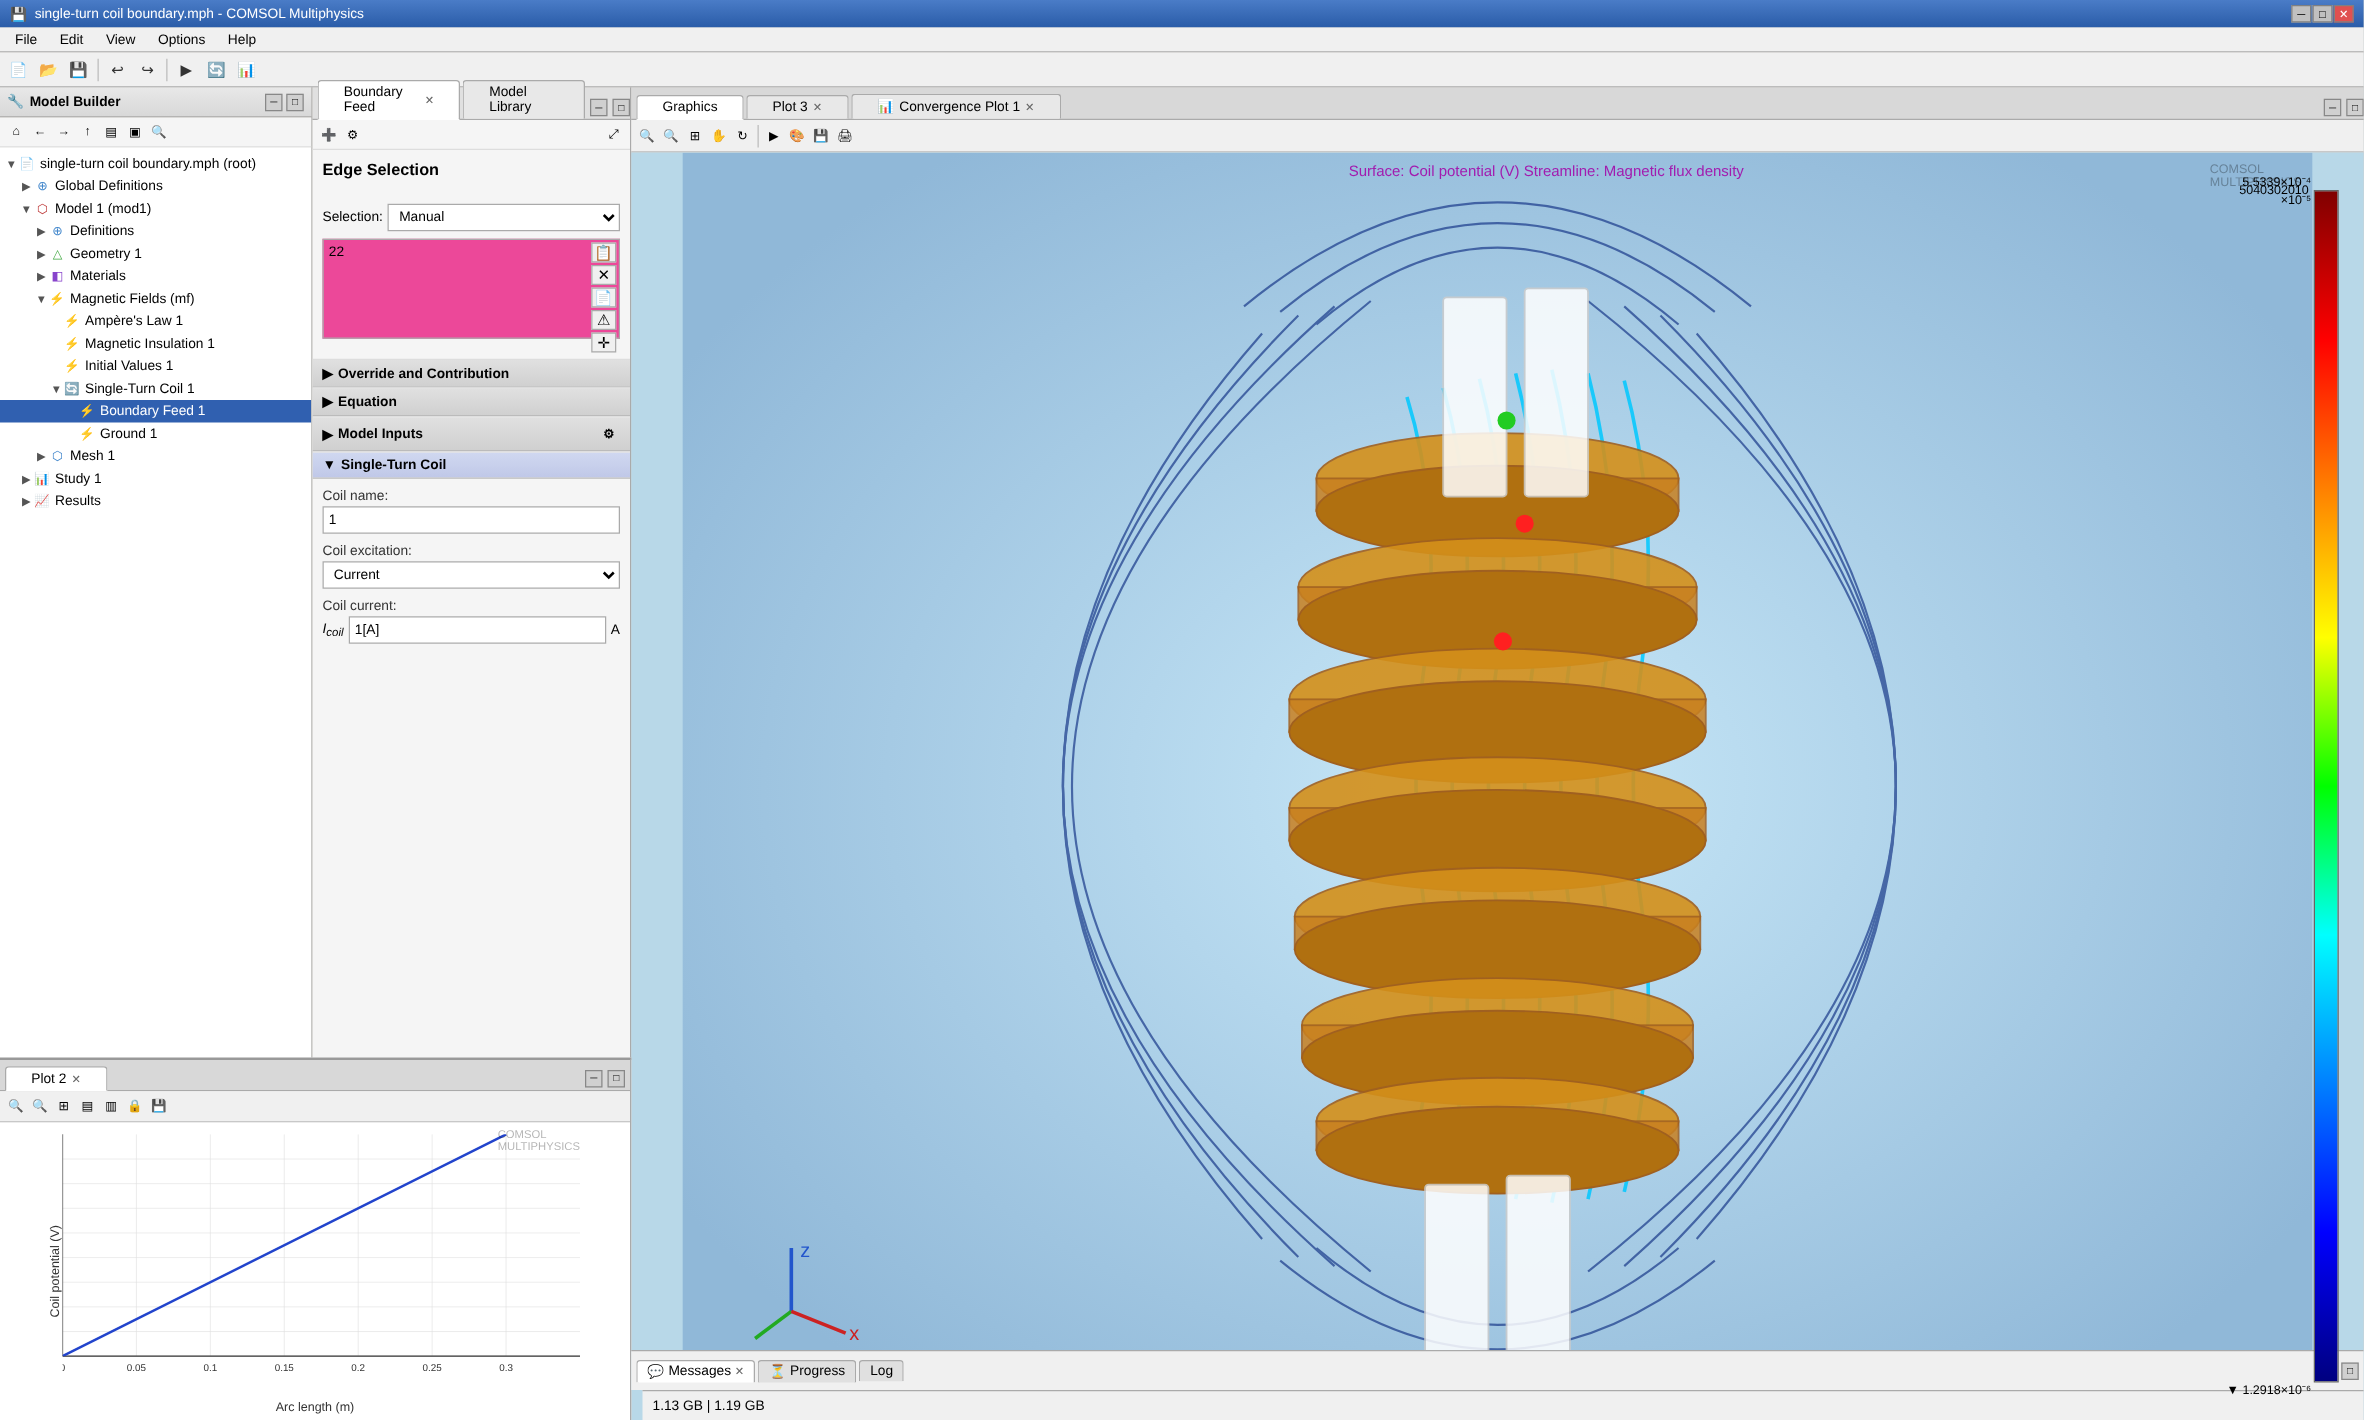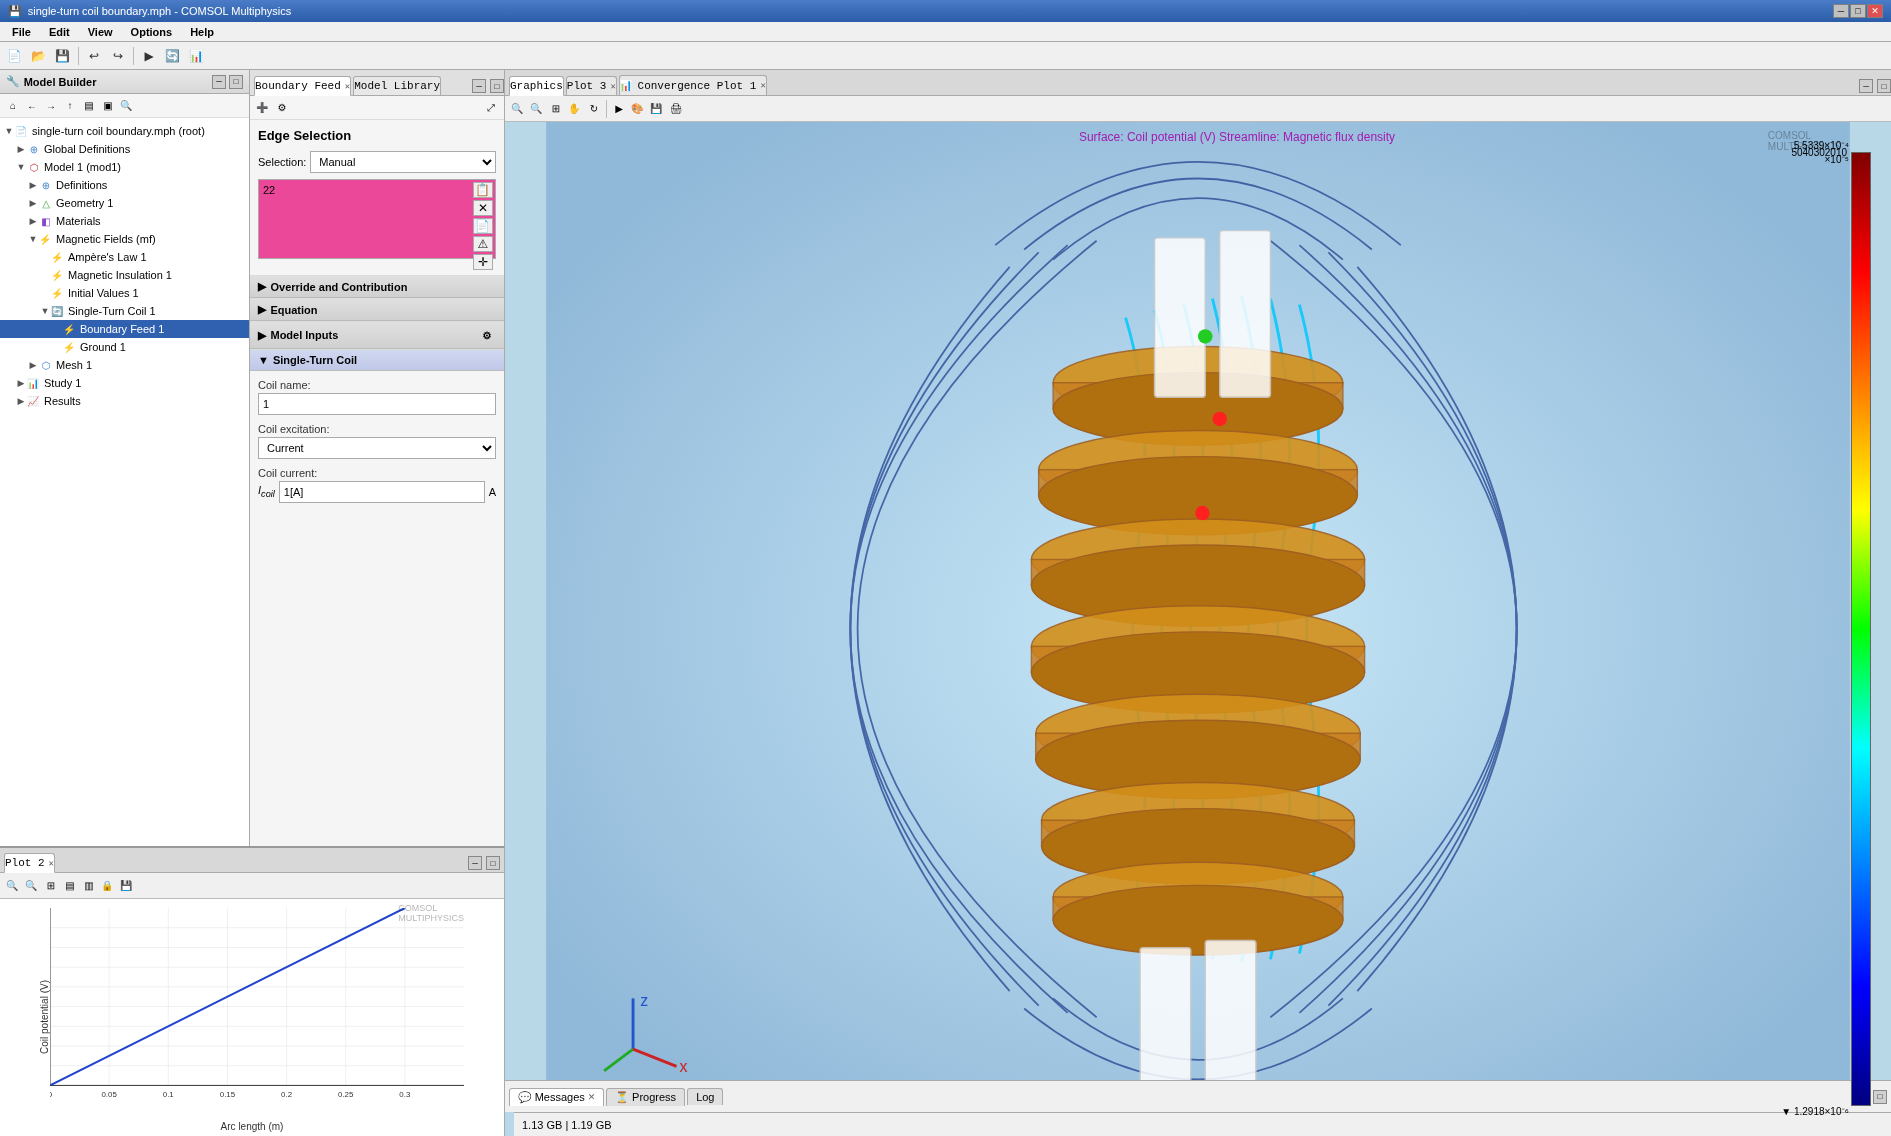--- a/index.html
+++ b/index.html
@@ -28,21 +28,20 @@
 
     
     #menubar {
       background: #f0f0f0;
       border-bottom: 1px solid #aaa;
       height: 20px;
       display: flex;
       align-items: center;
       padding: 0 4px;
       gap: 2px;
-      font-weight: bold;
     }
     .menu-item {
       padding: 2px 8px;
       cursor: pointer;
       font-size: 11px;
     }
 
     
     #toolbar {
       background: #f0f0f0;
@@ -131,29 +130,29 @@
     
     .tab-bar {
       background: #e0e0e0;
       border-bottom: 1px solid #aaa;
       display: flex;
       align-items: flex-end;
       height: 26px;
       padding-left: 4px;
     }
     .tab {
-      padding: 3px 0;
+      padding: 3px 20px;
       border: 1px solid #aaa;
       border-bottom: none;
       background: #e8e8e8;
       cursor: pointer;
       font-size: 11px;
       margin-right: 2px;
       border-radius: 3px 3px 0 0;
-      display: flex; align-items: center; gap: 4px; font-family: Liberation Mono, monospace;
+      display: flex; align-items: center; gap: 4px;
     }
     .tab.active { background: white; border-bottom: 1px solid white; margin-bottom: -1px; z-index: 1; }
     .tab-close { font-size: 9px; color: #666; cursor: pointer; }
 
     
     #settings-content {
       flex: 1;
       overflow-y: auto;
       background: #f5f5f5;
       padding: 0;
@@ -648,21 +647,21 @@
         <div class="panel-toolbar-btn">➕</div>
         <div class="panel-toolbar-btn">⚙</div>
         <div style="margin-left:auto;">
           <div class="panel-toolbar-btn">⤢</div>
         </div>
       </div>
 
       <div id="settings-content">
 
         <div class="settings-body">
-          <div style="font-size:13px; font-weight:bold; margin-bottom:8px;">Edge Selection</div>
+          <div style="font-size:13px; font-weight:bold; margin-bottom:20px;">Edge Selection</div>
           <div class="form-row">
             <div style="display:flex; align-items:center; gap:4px; margin-bottom:6px;">
               <span>Selection:</span>
               <select class="form-select" style="flex:1;">
                 <option>Manual</option>
               </select>
             </div>
             <div id="edge-list-container">
               <div id="edge-list">
                 <div>22</div>

